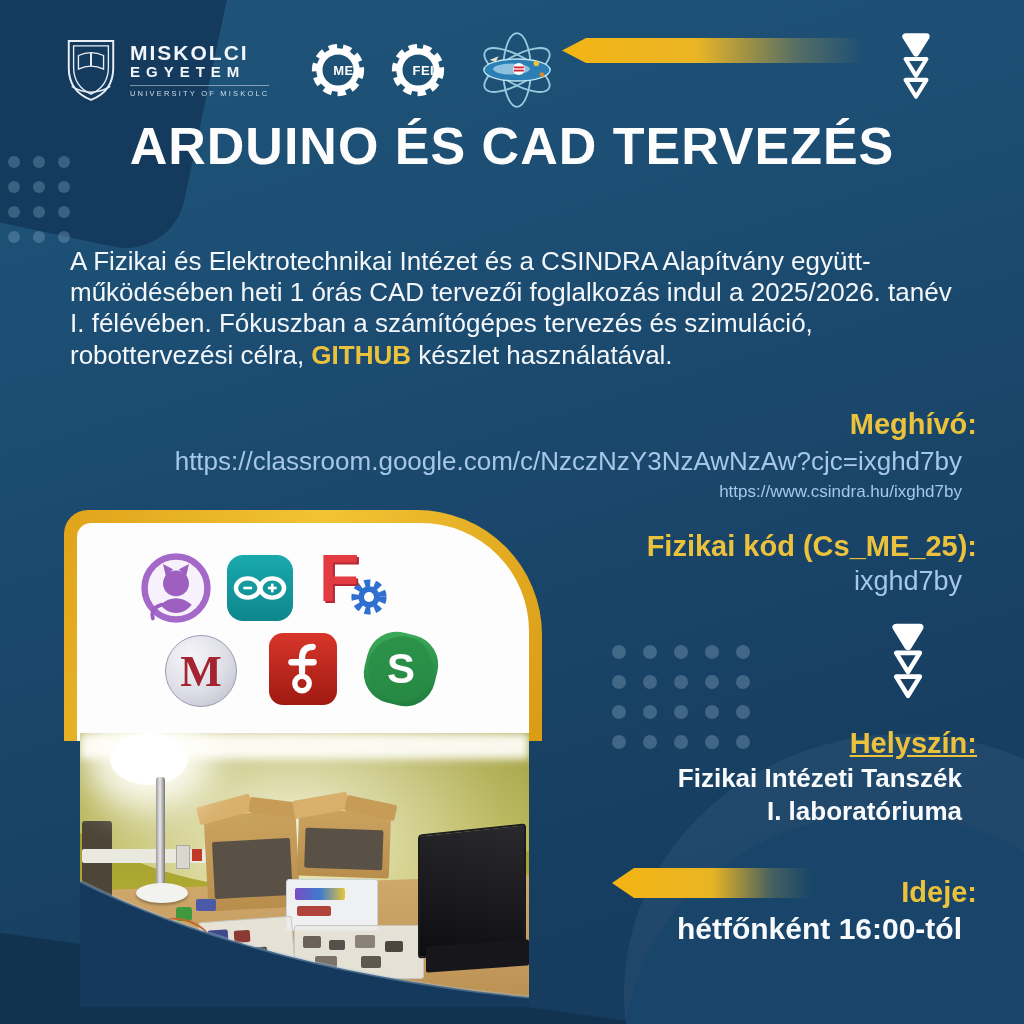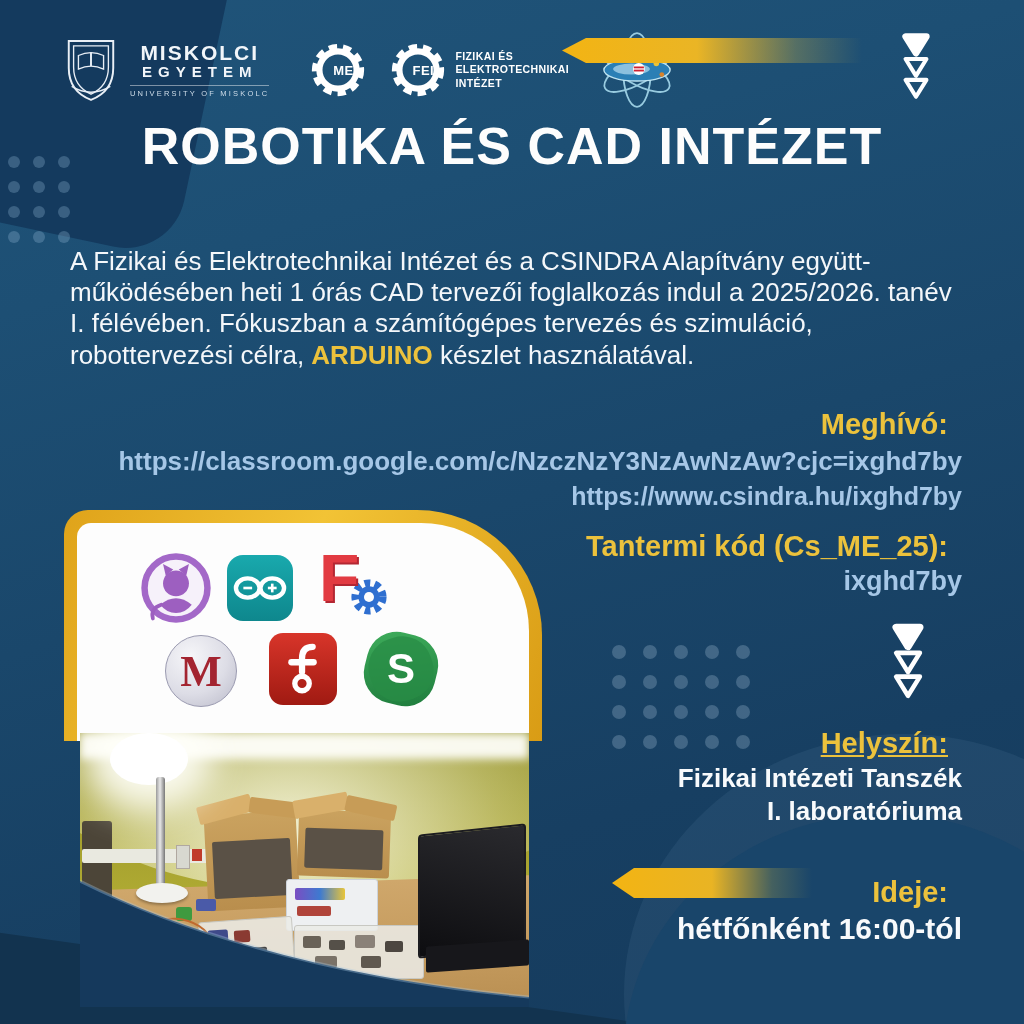--- a/index.html
+++ b/index.html
@@ -11,21 +11,21 @@
     border-radius:150px;transform:rotate(8deg);
     background:linear-gradient(155deg,#235a80 0%,#1d4f74 40%,#173f62 78%,#153a5c 100%);}
   .bg-corner-tl{position:absolute;left:-200px;top:-200px;width:420px;height:420px;border-radius:60px;background:#143a5e;transform:rotate(12deg);}
   .bg-blob-br{position:absolute;right:-160px;bottom:-230px;width:560px;height:520px;border-radius:50%;
     background:rgba(130,170,200,0.10);}
   .bg-blob-br2{position:absolute;right:-120px;bottom:-270px;width:520px;height:480px;border-radius:50%;background:#19456a;}
 
   
   .topbar{position:absolute;left:62px;top:28px;right:60px;height:84px;display:flex;align-items:center;gap:18px;}
   .uni{display:flex;align-items:center;gap:10px;}
-  .uni-text{color:#f2f6fa;text-align:center;}
+  .uni-text{color:#f2f6fa;}
   .uni-line1{font-size:21px;font-weight:bold;letter-spacing:2px;line-height:1;}
   .uni-line2{font-size:15px;font-weight:bold;letter-spacing:6px;line-height:1.15;}
   .uni-sub{font-size:7.5px;letter-spacing:2.2px;margin-top:4px;color:#cfdde9;border-top:1px solid rgba(255,255,255,.45);padding-top:3px;}
   .gear-badge{position:relative;width:62px;height:62px;flex:0 0 auto;}
   .gear-badge .glabel{position:absolute;top:50%;left:58%;transform:translate(-50%,-50%);
     font-size:13px;font-weight:bold;color:#fff;letter-spacing:.5px;background:transparent;}
   .fei-wrap{display:flex;align-items:center;gap:6px;}
   .fei-text{color:#fff;font-size:10.5px;font-weight:bold;line-height:1.25;letter-spacing:.4px;}
   .atom{width:92px;height:84px;flex:0 0 auto;margin-left:4px;}
   .band{position:absolute;border-radius:3px;}
@@ -52,26 +52,26 @@
   .dots-right i{width:14px;height:14px;background:rgba(190,215,235,.25);}
 
   
   .intro{position:absolute;left:70px;top:220px;width:892px;color:#f4f7fa;
     font-size:26px;line-height:1.20;font-weight:500;}
   .intro .hl{color:#ecc23c;font-weight:bold;}
   .pub{position:absolute;left:70px;top:357px;width:892px;color:#f4f7fa;
     font-size:26px;line-height:1.22;font-weight:500;}
 
   
-  .r-label{position:absolute;right:76px;text-align:left;color:#ecc23c;font-weight:bold;font-size:29px;}
+  .r-label{position:absolute;right:47px;text-align:left;color:#ecc23c;font-weight:bold;font-size:29px;}
   .r-white{position:absolute;right:62px;text-align:right;color:#f8fafc;font-weight:bold;}
-  .r-blue{position:absolute;right:62px;text-align:right;color:#a6c7e7;font-weight:bold;}
+  .r-blue{position:absolute;right:62px;text-align:right;color:#a6c7e7;font-weight:normal;}
   .meghivo{top:408px;}
   .link1{top:446px;font-size:26px;}
-  .link2{top:482px;font-size:25px;}
+  .link2{top:482px;font-size:17px;}
   .tantermi{top:530px;}
   .code{top:566px;font-size:27px;}
   .helyszin{top:727px;text-decoration:underline;}
   .loc1{top:763px;font-size:26px;}
   .loc2{top:796px;font-size:26px;}
   .ideje{top:876px;}
   .timeval{top:912px;font-size:30px;}
 
   
   .card-frame{position:absolute;left:64px;top:510px;width:478px;height:231px;
@@ -174,25 +174,20 @@
     </div>
 
     <div class="fei-wrap">
       <div class="gear-badge">
         <svg width="62" height="62" viewBox="0 0 70 70">
           <circle cx="35" cy="35" r="24" fill="none" stroke="#fff" stroke-width="11" stroke-dasharray="8.5 6.2"></circle>
           <circle cx="35" cy="35" r="21" fill="none" stroke="#fff" stroke-width="7"></circle>
         </svg>
         <span class="glabel">FEI</span>
       </div>
-      <div class="fei-text">
-        <div>FIZIKAI ÉS</div>
-        <div>ELEKTROTECHNIKAI</div>
-        <div>INTÉZET</div>
-      </div>
     </div>
 
     <svg class="atom" viewBox="0 0 100 90">
       <g fill="none" stroke="#9fd2e6" stroke-width="2" opacity="0.95">
         <ellipse cx="50" cy="45" rx="15" ry="40"></ellipse>
         <ellipse cx="50" cy="45" rx="15" ry="40" transform="rotate(60 50 45)"></ellipse>
         <ellipse cx="50" cy="45" rx="15" ry="40" transform="rotate(120 50 45)"></ellipse>
       </g>
       <ellipse cx="50" cy="45" rx="36" ry="12" fill="#2b7fb5"></ellipse>
       <ellipse cx="50" cy="45" rx="36" ry="12" fill="none" stroke="#bfe4f2" stroke-width="1.5"></ellipse>
@@ -206,44 +201,44 @@
     </svg>
   </div>
 
   <div class="band band-top"></div>
   <svg class="chev chev-top" viewBox="0 0 48 92">
     <path class="chevpath-fill" d="M11 8 h26 l-13 21 z"></path>
     <path class="chevpath-line" d="M11 36 h26 l-13 21 z"></path>
     <path class="chevpath-line" d="M11 62 h26 l-13 21 z"></path>
   </svg>
 
-  <div class="title">ROBOTIKA ÉS CAD INTÉZET</div>
+  <div class="title">ARDUINO ÉS CAD TERVEZÉS</div>
 
   <div class="dots dots-left">
     <i></i>
       <i></i>
       <i></i>
       <i></i>
       <i></i>
       <i></i>
       <i></i>
       <i></i>
       <i></i>
       <i></i>
       <i></i>
       <i></i>
   </div>
 
-  <p class="intro"><span>A Fizikai és Elektrotechnikai Intézet és a CSINDRA Alapítvány együtt-működésében heti 1 órás CAD tervezői foglalkozás indul a 2025/2026. tanév I. félévében. Fókuszban a számítógépes tervezés és szimuláció, robottervezési célra, </span><span class="hl">ARDUINO</span><span> készlet használatával.</span></p>
+  <p class="intro"><span>A Fizikai és Elektrotechnikai Intézet és a CSINDRA Alapítvány együtt-működésében heti 1 órás CAD tervezői foglalkozás indul a 2025/2026. tanév I. félévében. Fókuszban a számítógépes tervezés és szimuláció, robottervezési célra, </span><span class="hl">GITHUB</span><span> készlet használatával.</span></p>
 
 
   <div class="r-label meghivo">Meghívó:</div>
   <div class="r-blue link1">https://classroom.google.com/c/NzczNzY3NzAwNzAw?cjc=ixghd7by</div>
   <div class="r-blue link2">https://www.csindra.hu/ixghd7by</div>
-  <div class="r-label tantermi">Tantermi kód (Cs_ME_25):</div>
+  <div class="r-label tantermi">Fizikai kód (Cs_ME_25):</div>
   <div class="r-blue code">ixghd7by</div>
 
   <div class="card-frame">
     <div class="white-panel">
 
       <svg class="app-icon ic-github" viewBox="0 0 80 80">
         <circle cx="40" cy="40" r="34" fill="#f6f1fa" stroke="#a368c8" stroke-width="7"></circle>
         <circle cx="40" cy="35" r="14" fill="#9d5fc0"></circle>
         <polygon points="29,27 26,14 37,20" fill="#9d5fc0"></polygon>
         <polygon points="51,27 54,14 43,20" fill="#9d5fc0"></polygon>

